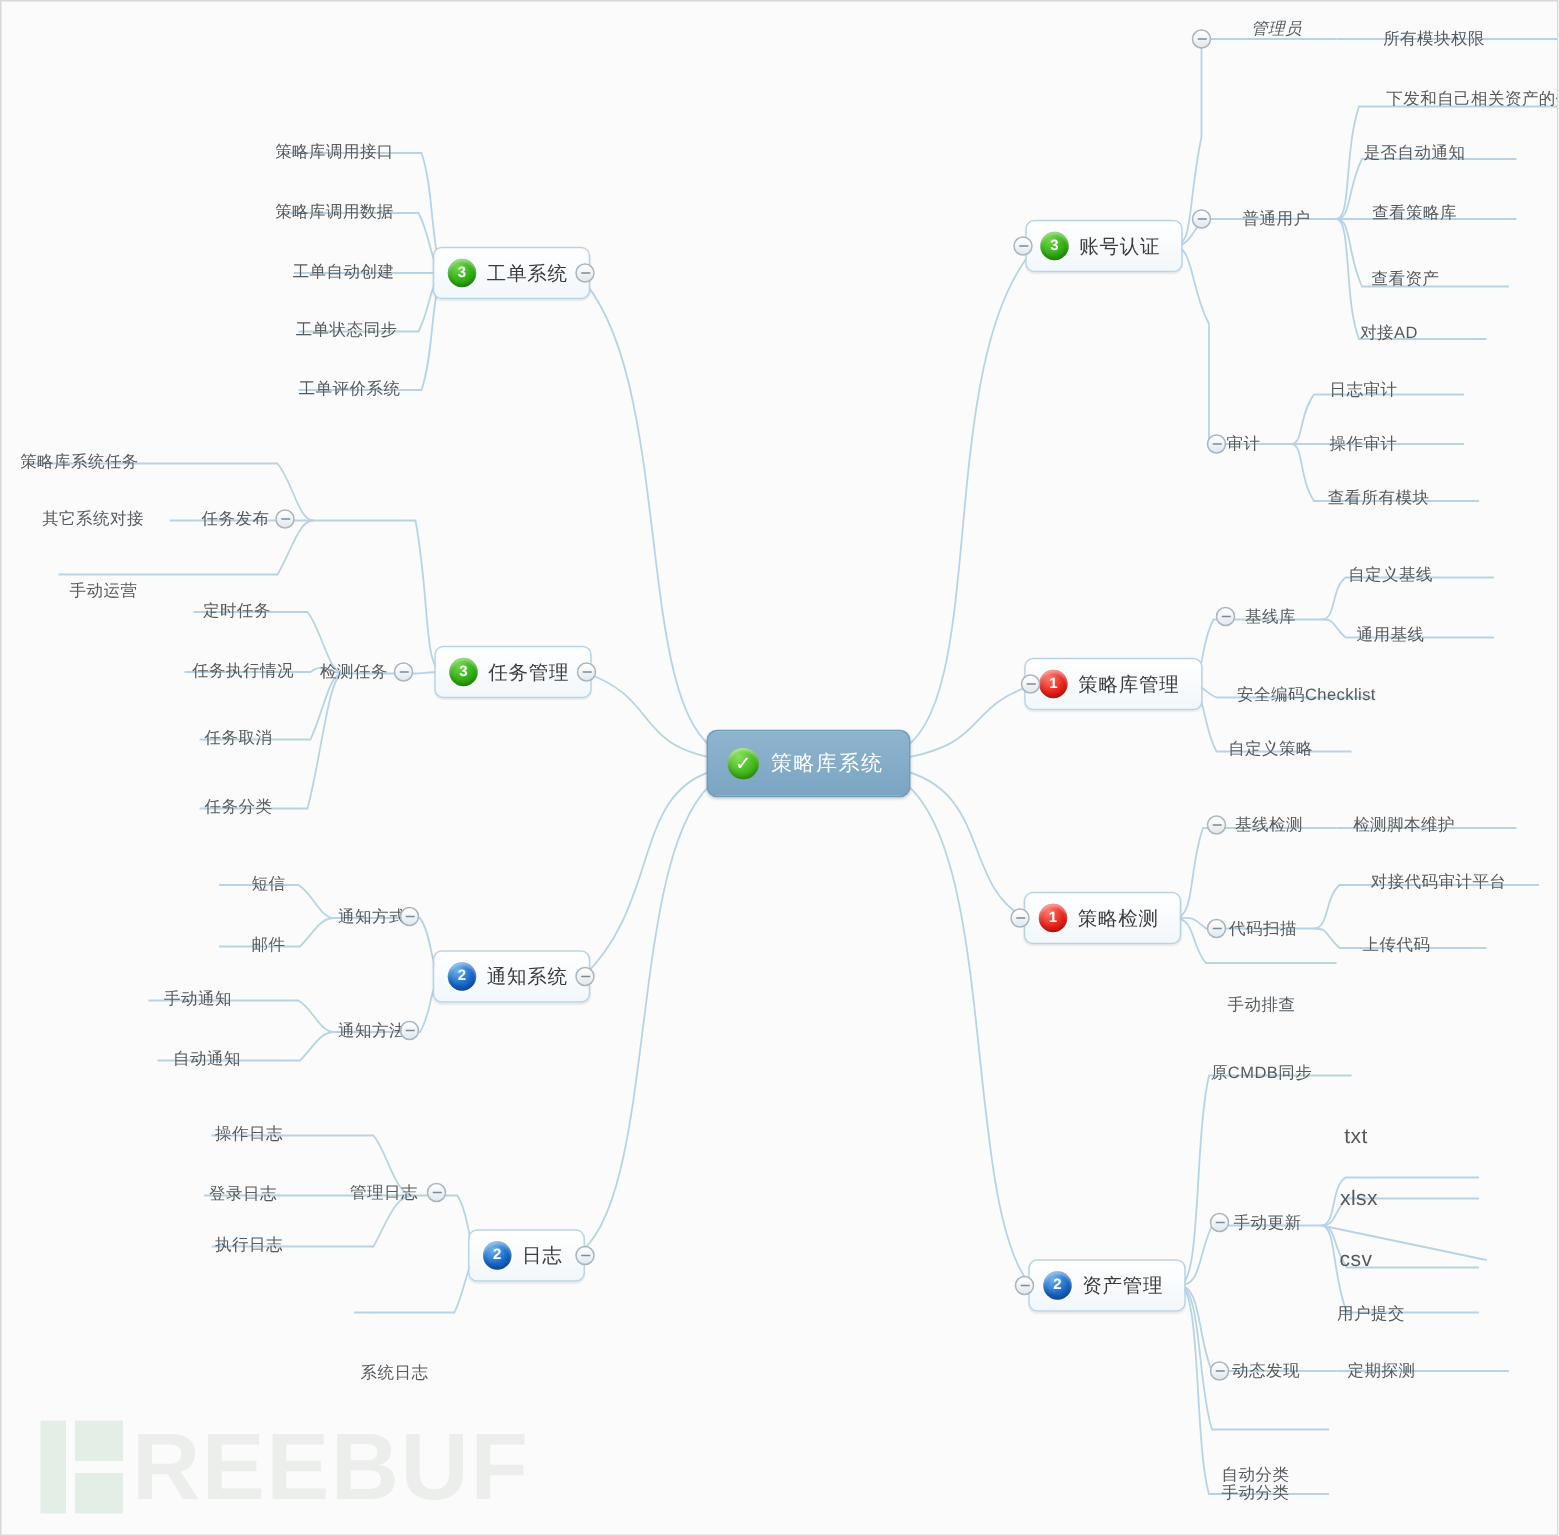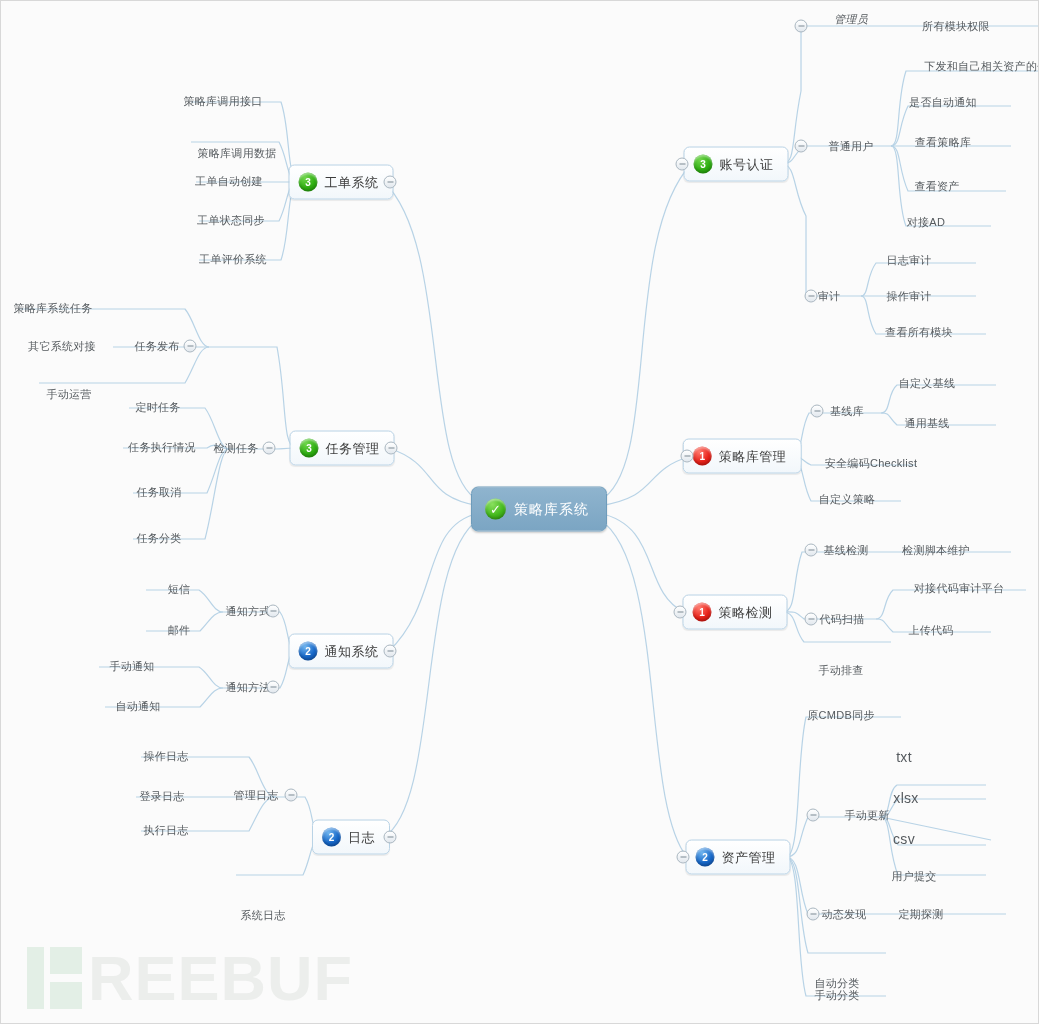--- a/index.html
+++ b/index.html
@@ -314,42 +314,42 @@
   <div class="node plain" style="left:840px; top:669px;">手动排查</div>
 
   <div class="node lvl1" style="left:737px; top:856px;">
     <span class="badge blue">2</span>
     <span class="label">资产管理</span>
   </div>
   <div class="toggle" style="left:682px; top:856px;"></div>
 
   <div class="node plain" style="left:840px; top:714px;">原CMDB同步</div>
 
-  <div class="node plain" style="left:844px; top:814px;margin-left:22px;">手动更新</div>
+  <div class="node plain" style="left:844px; top:814px;">手动更新</div>
   <div class="toggle" style="left:812px; top:814px;"></div>
   <div class="node plain small" style="left:903px; top:756px;">txt</div>
   <div class="node plain small" style="left:905px; top:797px;">xlsx</div>
   <div class="node plain small" style="left:903px; top:838px;">csv</div>
   <div class="node plain" style="left:913px; top:875px;">用户提交</div>
 
   <div class="node plain" style="left:843px; top:913px;">动态发现</div>
   <div class="toggle" style="left:812px; top:913px;"></div>
   <div class="node plain" style="left:920px; top:913px;">定期探测</div>
 
   <div class="node plain" style="left:836px; top:952px;margin-top:30px;">自动分类</div>
   <div class="node plain" style="left:836px; top:994px;">手动分类</div>
 
   <div class="node lvl1" style="left:340px; top:181px;">
     <span class="badge green">3</span>
     <span class="label">工单系统</span>
   </div>
   <div class="toggle" style="left:389px; top:181px;"></div>
 
   <div class="node plain" style="left:222px; top:100px;">策略库调用接口</div>
-  <div class="node plain" style="left:222px; top:152px;margin-left:14px;">策略库调用数据</div>
+  <div class="node plain" style="left:222px; top:140px;">策略库调用数据</div>
   <div class="node plain" style="left:228px; top:180px;">工单自动创建</div>
   <div class="node plain" style="left:230px; top:219px;">工单状态同步</div>
   <div class="node plain" style="left:232px; top:258px;">工单评价系统</div>
 
   <div class="node lvl1" style="left:341px; top:447px;">
     <span class="badge green">3</span>
     <span class="label">任务管理</span>
   </div>
   <div class="toggle" style="left:390px; top:447px;"></div>
 

